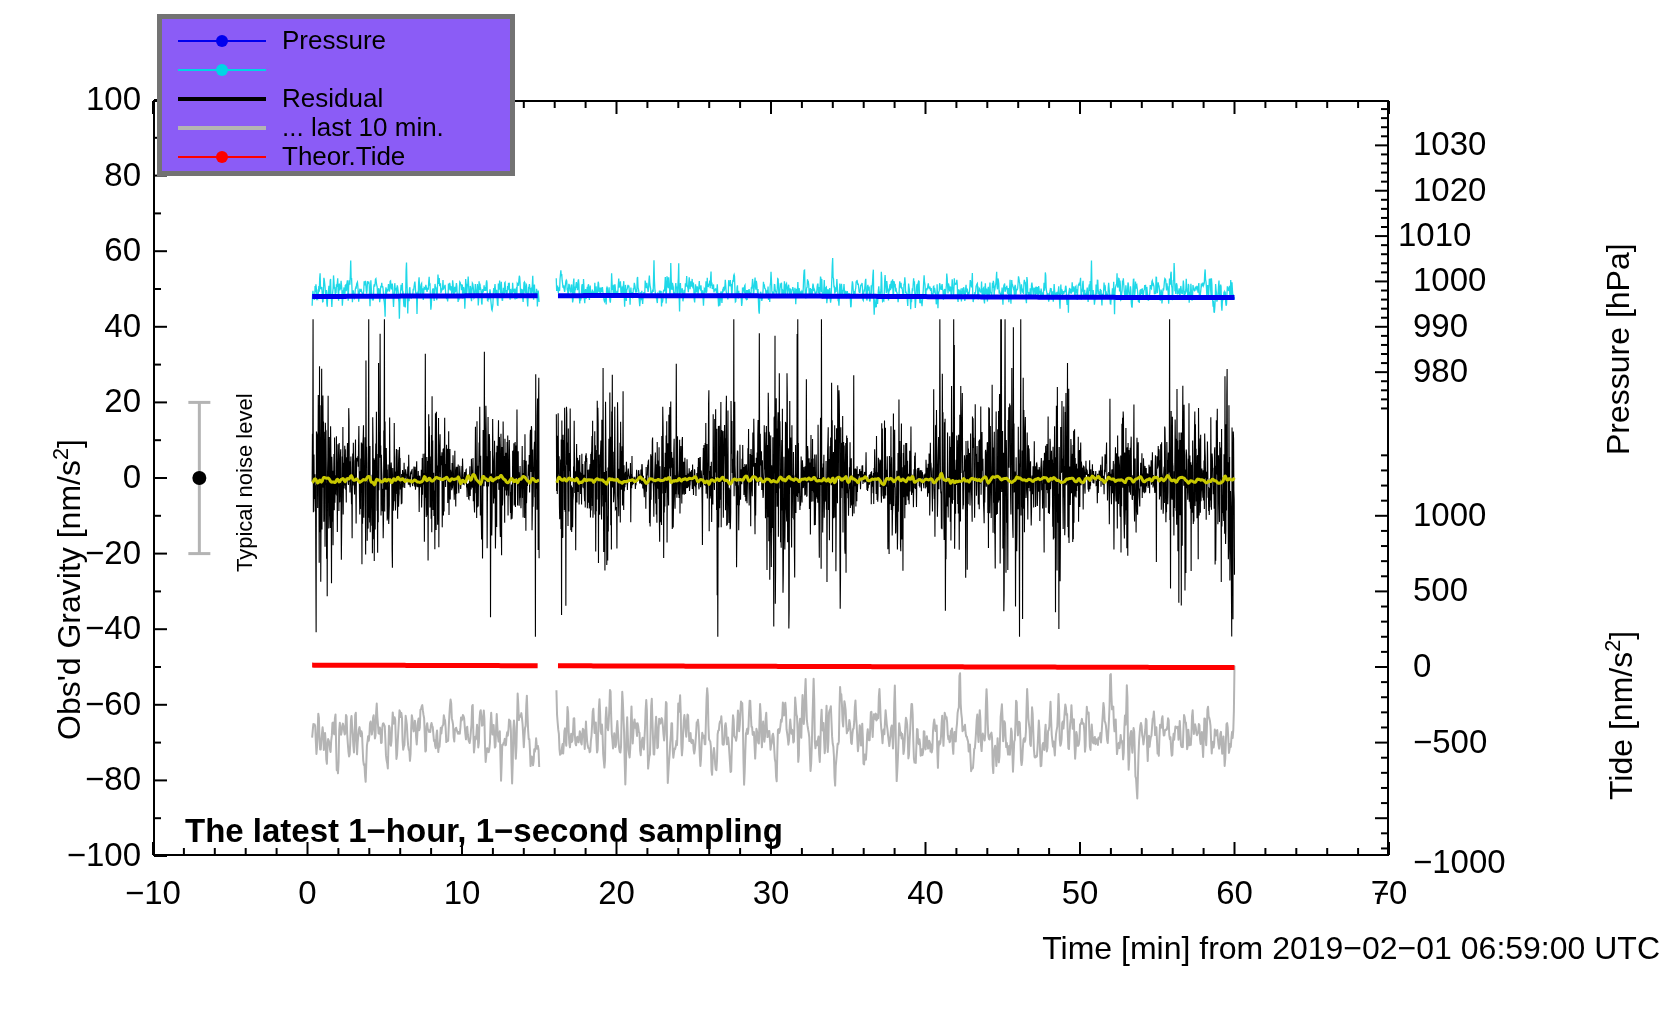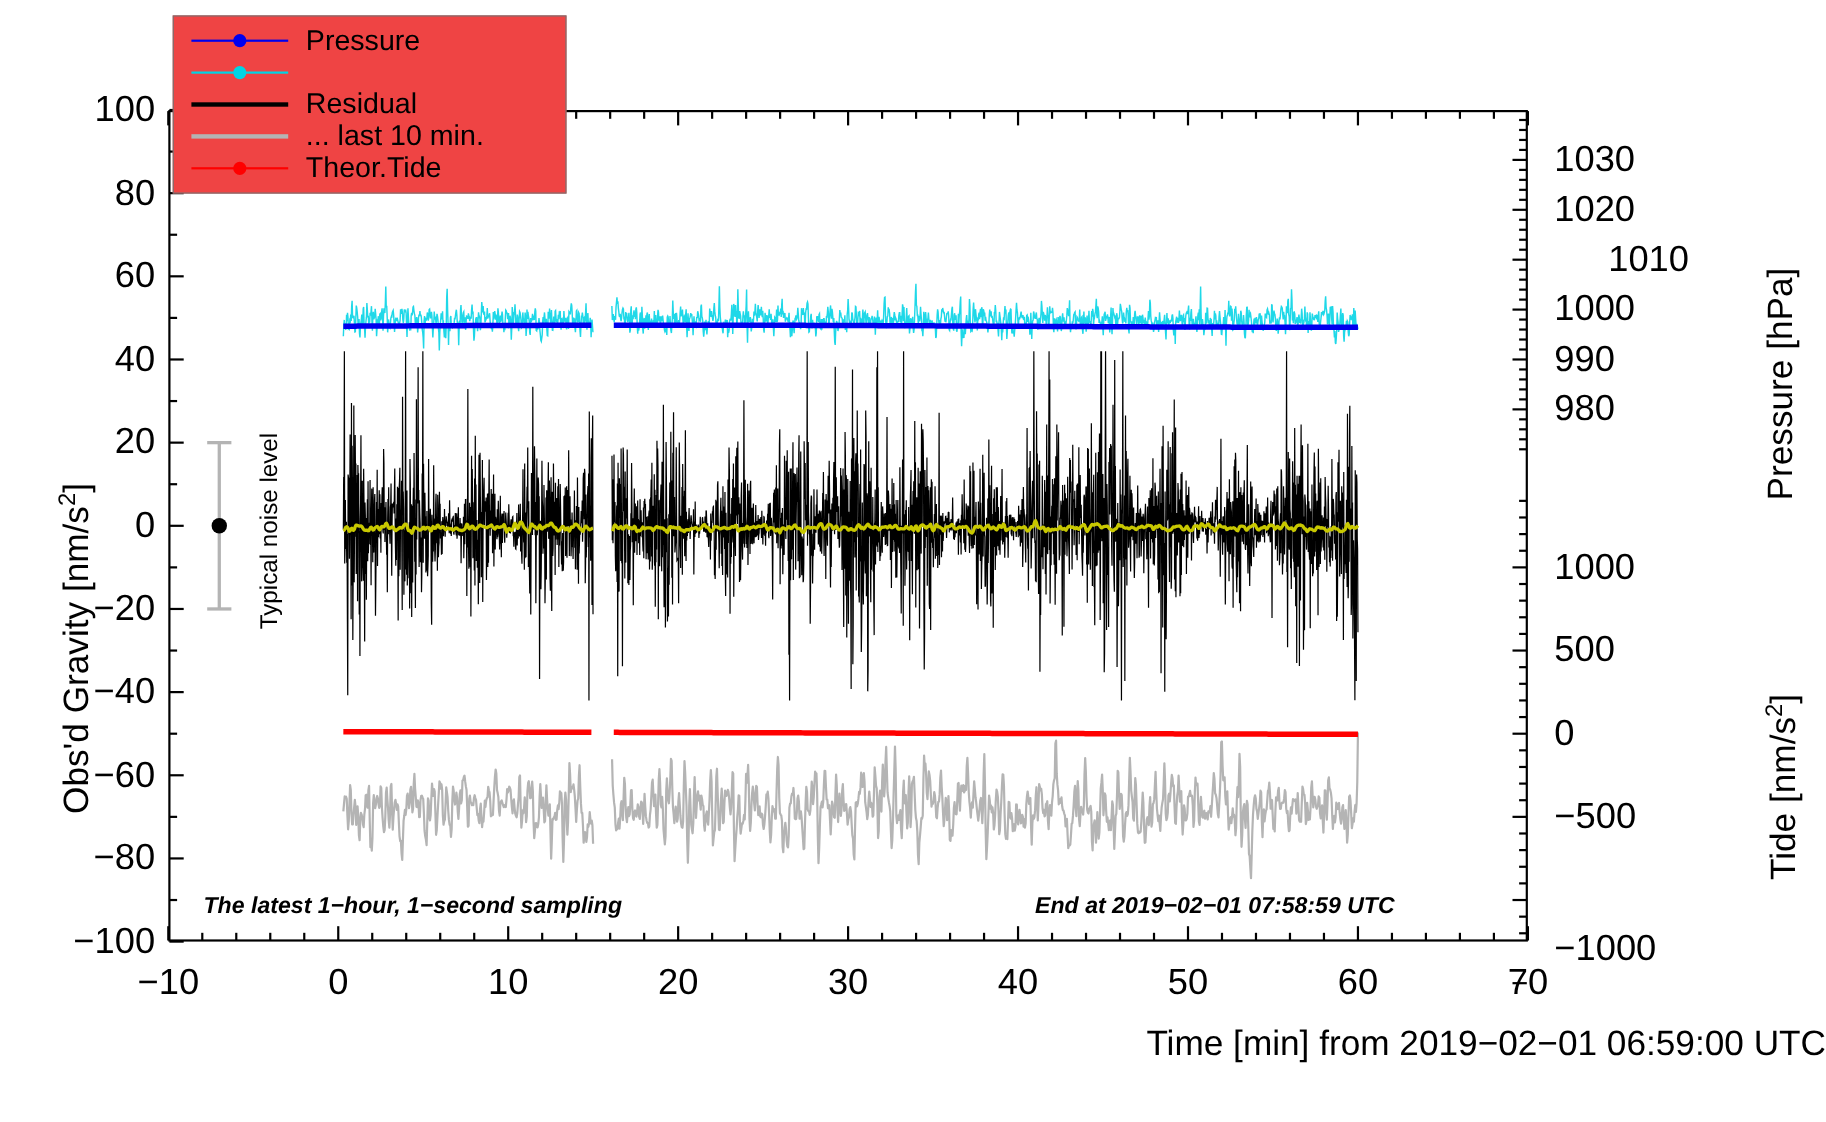--- a/index.html
+++ b/index.html
@@ -18,33 +18,33 @@
   .ylab-right{text-align:left;}
   .xlab{text-align:center;}
 
   
   .axis-title{position:absolute;font-size:32px;white-space:nowrap;}
   #y-axis-title{left:0;top:0;transform-origin:0 0;}
   .rot-right{transform-origin:0 0;}
 
   
   #legend{position:absolute;left:157px;top:14px;width:358px;height:162px;
-          border:1px solid #737373;background:#ef4444;box-sizing:border-box;
+          border:5px solid #737373;background:#8b5cf6;box-sizing:border-box;
           padding:7px 0 0 0;z-index:6;}
   .legend-row{display:flex;align-items:center;height:29px;}
   .legend-key{width:88px;height:29px;position:relative;flex:none;margin-left:16px;}
   .legend-key .ln{position:absolute;left:0;top:50%;width:88px;height:2px;
                   transform:translateY(-50%);}
   .legend-key .ln.thick{height:4px;}
   .legend-key .dot{position:absolute;left:44px;top:50%;width:12px;height:12px;
                    border-radius:50%;transform:translate(-50%,-50%);}
   .legend-text{font-size:26px;margin-left:16px;white-space:nowrap;}
 
   
-  .plot-note{position:absolute;font-size:21px;font-weight:bold;white-space:nowrap;z-index:5;font-style:italic;}
+  .plot-note{position:absolute;font-size:33px;font-weight:bold;white-space:nowrap;z-index:5;}
   #noise-label{position:absolute;font-size:22px;white-space:nowrap;
                transform-origin:0 0;transform:rotate(-90deg);z-index:5;}
   #chart-title{position:absolute;font-size:33px;font-weight:bold;white-space:nowrap;
                left:527px;top:49px;z-index:5;}
   .sup{font-size:0.68em;vertical-align:super;}
 </style>
 </head>
 <body>
 
 <div id="root">
@@ -264,21 +264,20 @@
         <span class="legend-text">Theor.Tide</span>
       </div>
     </div>
 
   <div class="axis-title" id="y-axis-title" style="left: 48px; top: 740px; transform: rotate(-90deg);"><span>Obs'd Gravity [nm/s</span><span class="sup">2</span><span>]</span></div>
   <div class="axis-title" id="x-axis-title" style="top: 930px; left: 0px; width: 1660px; text-align: right;">Time [min] from 2019−02−01 06:59:00 UTC</div>
   <div class="axis-title rot-right" id="pressure-axis-title" style="left: 1600px; top: 455px; transform: rotate(-90deg);">Pressure [hPa]</div>
   <div class="axis-title rot-right" id="tide-axis-title" style="left: 1600px; top: 800px; transform: rotate(-90deg);"><span>Tide [nm/s</span><span class="sup">2</span><span>]</span></div>
 
   <div class="plot-note" id="sampling-note" style="left: 185px; top: 812px;">The latest 1−hour, 1−second sampling</div>
-  <div class="plot-note" id="end-time-note" style="left: 941px; top: 812px;">End at 2019−02−01 07:58:59 UTC</div>
   <div id="noise-label" style="left: 232px; top: 572px;">Typical noise level</div>
 
   <div id="labels-layer">
       <div class="tick-label ylab-left" style="left: 3px; top: 84px; width: 138px;">100</div>
       <div class="tick-label ylab-left" style="left: 3px; top: 159.6px; width: 138px;">80</div>
       <div class="tick-label ylab-left" style="left: 3px; top: 235.2px; width: 138px;">60</div>
       <div class="tick-label ylab-left" style="left: 3px; top: 310.8px; width: 138px;">40</div>
       <div class="tick-label ylab-left" style="left: 3px; top: 386.4px; width: 138px;">20</div>
       <div class="tick-label ylab-left" style="left: 3px; top: 462px; width: 138px;">0</div>
       <div class="tick-label ylab-left" style="left: 3px; top: 537.6px; width: 138px;">−20</div>
@@ -290,21 +289,21 @@
       <div class="tick-label xlab" style="left: 247.5px; top: 878px; width: 120px;">0</div>
       <div class="tick-label xlab" style="left: 402px; top: 878px; width: 120px;">10</div>
       <div class="tick-label xlab" style="left: 556.5px; top: 878px; width: 120px;">20</div>
       <div class="tick-label xlab" style="left: 711px; top: 878px; width: 120px;">30</div>
       <div class="tick-label xlab" style="left: 865.5px; top: 878px; width: 120px;">40</div>
       <div class="tick-label xlab" style="left: 1020px; top: 878px; width: 120px;">50</div>
       <div class="tick-label xlab" style="left: 1174.5px; top: 878px; width: 120px;">60</div>
       <div class="tick-label xlab" style="left: 1329px; top: 878px; width: 120px;">70</div>
       <div class="tick-label ylab-right" style="left: 1413px; top: 129.36px; width: 90px;">1030</div>
       <div class="tick-label ylab-right" style="left: 1413px; top: 174.72px; width: 90px;">1020</div>
-      <div class="tick-label ylab-right" style="left: 1462px; top: 220.08px; width: 90px;">1010</div>
+      <div class="tick-label ylab-right" style="left: 1398px; top: 220.08px; width: 90px;">1010</div>
       <div class="tick-label ylab-right" style="left: 1413px; top: 265.44px; width: 90px;">1000</div>
       <div class="tick-label ylab-right" style="left: 1413px; top: 310.8px; width: 90px;">990</div>
       <div class="tick-label ylab-right" style="left: 1413px; top: 356.16px; width: 90px;">980</div>
       <div class="tick-label ylab-right" style="left: 1413px; top: 499.8px; width: 110px;">1000</div>
       <div class="tick-label ylab-right" style="left: 1413px; top: 575.4px; width: 110px;">500</div>
       <div class="tick-label ylab-right" style="left: 1413px; top: 651px; width: 110px;">0</div>
       <div class="tick-label ylab-right" style="left: 1413px; top: 726.6px; width: 110px;">−500</div>
       <div class="tick-label ylab-right" style="left: 1413px; top: 847px; width: 110px;">−1000</div>
     </div>
 </div>

